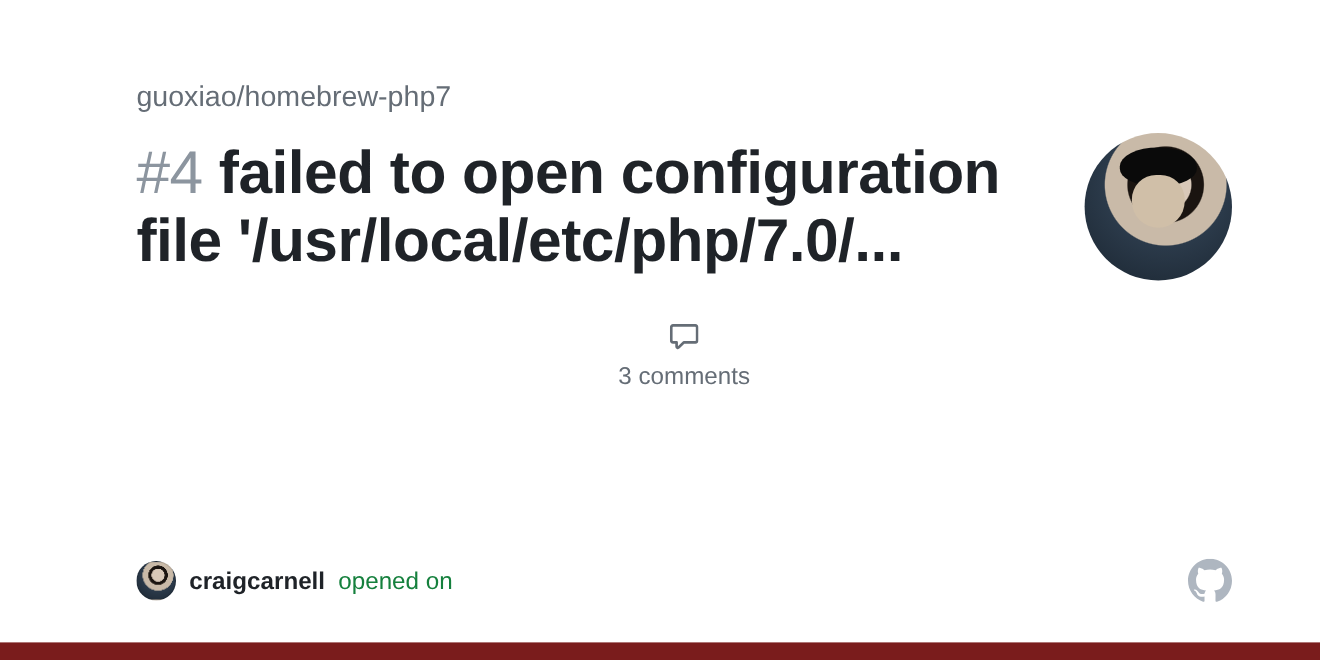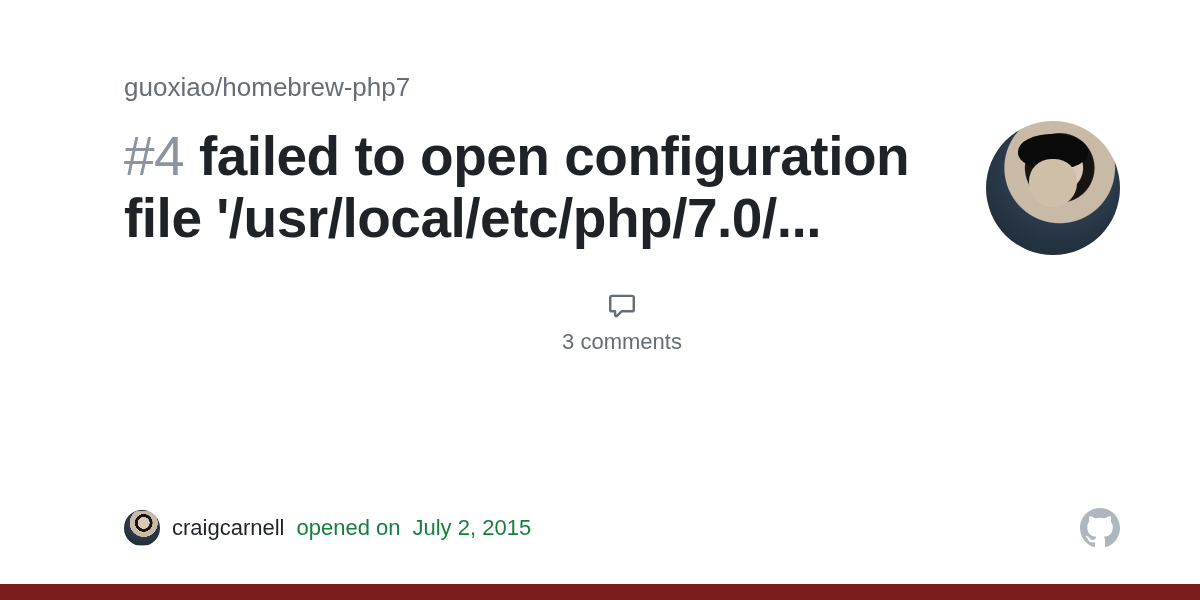--- a/index.html
+++ b/index.html
@@ -102,21 +102,21 @@
   }
   .avatar-small {
     width: 36px;
     height: 36px;
     border-radius: 50%;
     background: radial-gradient(circle at 55% 35%, #d8c8b8 0%, #d8c8b8 20%, #1a1410 21%, #1a1410 30%, #c9baa8 31%, #c9baa8 48%, #2b3a4a 49%, #1a2530 100%);
     border: 1px solid rgba(0,0,0,0.1);
     flex-shrink: 0;
   }
   .username {
-    font-weight: 400;
+    font-weight: 700;
     color: #1f2328;
   }
   .meta-text {
     color: #15803d;
   }
   .github-mark {
     width: 40px;
     height: 40px;
     fill: #aeb6c0;
   }
@@ -150,21 +150,20 @@
       <path d="M1.75 1h12.5c.966 0 1.75.784 1.75 1.75v7.5A1.75 1.75 0 0 1 14.25 12H8.061l-2.574 2.573A1.458 1.458 0 0 1 3 13.543V12H1.75A1.75 1.75 0 0 1 0 10.25v-7.5C0 1.784.784 1 1.75 1ZM1.5 2.75v7.5c0 .138.112.25.25.25h2a.75.75 0 0 1 .75.75v2.19l2.72-2.72a.749.749 0 0 1 .53-.22h6.5a.25.25 0 0 0 .25-.25v-7.5a.25.25 0 0 0-.25-.25H1.75a.25.25 0 0 0-.25.25Z"></path>
     </svg>
     <span>3 comments</span>
   </div>
 
   <div class="footer">
     <div class="footer-left">
       <div class="avatar-small"></div>
       <span class="username">craigcarnell</span>
       <span class="meta-text">opened on</span>
-      <span class="meta-text">July 2, 2015</span>
     </div>
     <svg class="github-mark" viewBox="0 0 16 16">
       <path d="M8 0C3.58 0 0 3.58 0 8c0 3.54 2.29 6.53 5.47 7.59.4.07.55-.17.55-.38 0-.19-.01-.82-.01-1.49-2.01.37-2.53-.49-2.69-.94-.09-.23-.48-.94-.82-1.13-.28-.15-.68-.52-.01-.53.63-.01 1.08.58 1.23.82.72 1.21 1.87.87 2.33.66.07-.52.28-.87.51-1.07-1.78-.2-3.64-.89-3.64-3.95 0-.87.31-1.59.82-2.15-.08-.2-.36-1.02.08-2.12 0 0 .67-.21 2.2.82.64-.18 1.32-.27 2-.27.68 0 1.36.09 2 .27 1.53-1.04 2.2-.82 2.2-.82.44 1.1.16 1.92.08 2.12.51.56.82 1.27.82 2.15 0 3.07-1.87 3.75-3.65 3.95.29.25.54.73.54 1.48 0 1.07-.01 1.93-.01 2.2 0 .21.15.46.55.38A8.013 8.013 0 0 0 16 8c0-4.42-3.58-8-8-8z"></path>
     </svg>
   </div>
 </div>
 
 <div class="bottom-bar"></div>
 
 </body></html>

